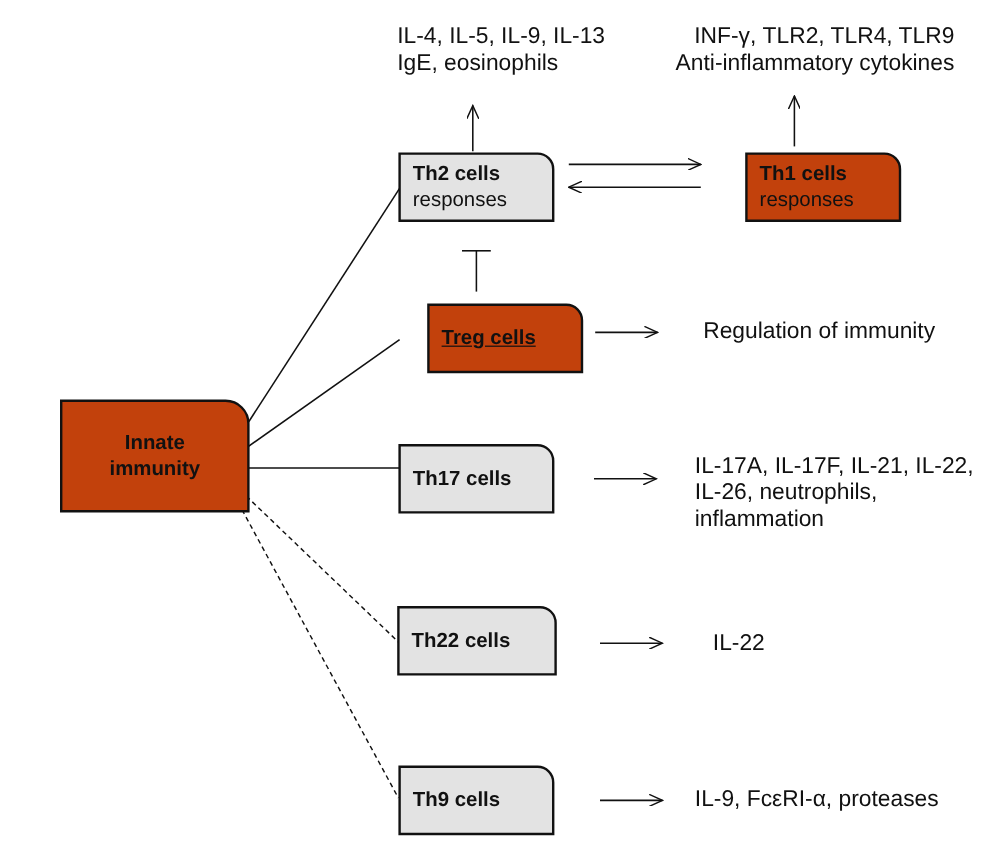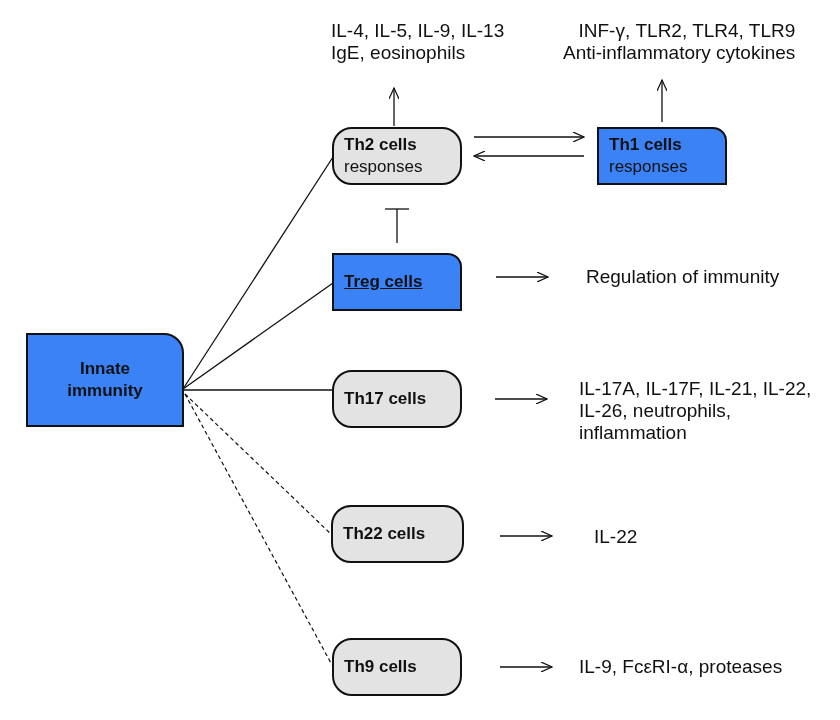--- a/index.html
+++ b/index.html
@@ -2,22 +2,22 @@
 <html><head>
 <meta charset="utf-8">
 <style>
   html, body { margin:0; padding:0; background:#ffffff; }
   body { width:840px; height:720px; position:relative; overflow:hidden;
          font-family:"Liberation Sans", sans-serif; color:#111; }
   svg.links { position:absolute; left:0; top:0; width:840px; height:720px; }
   .box { position:absolute; border:2.5px solid #111; box-sizing:border-box;
          border-top-right-radius:14px; display:flex; flex-direction:column;
          justify-content:center; padding-left:10px; font-size:17px; line-height:22px; }
-  .box.shaded { background:#e3e3e3;border-radius:20px; }
-  .box.white { background:#3b82f6; }
+  .box.shaded { background:#e3e3e3; }
+  .box.white { background:#c2410c;margin-left:24px; }
   .box .t { font-weight:bold; }
   .innate { align-items:center; padding-left:0; text-align:center; font-weight:bold; }
   .txt { position:absolute; font-size:19px; line-height:22px; white-space:nowrap; }
 </style>
 </head>
 <body>
 
 <svg class="links">
   <defs>
     <marker id="arr" markerWidth="12" markerHeight="10" refX="11" refY="5" orient="auto" markerUnits="userSpaceOnUse">

